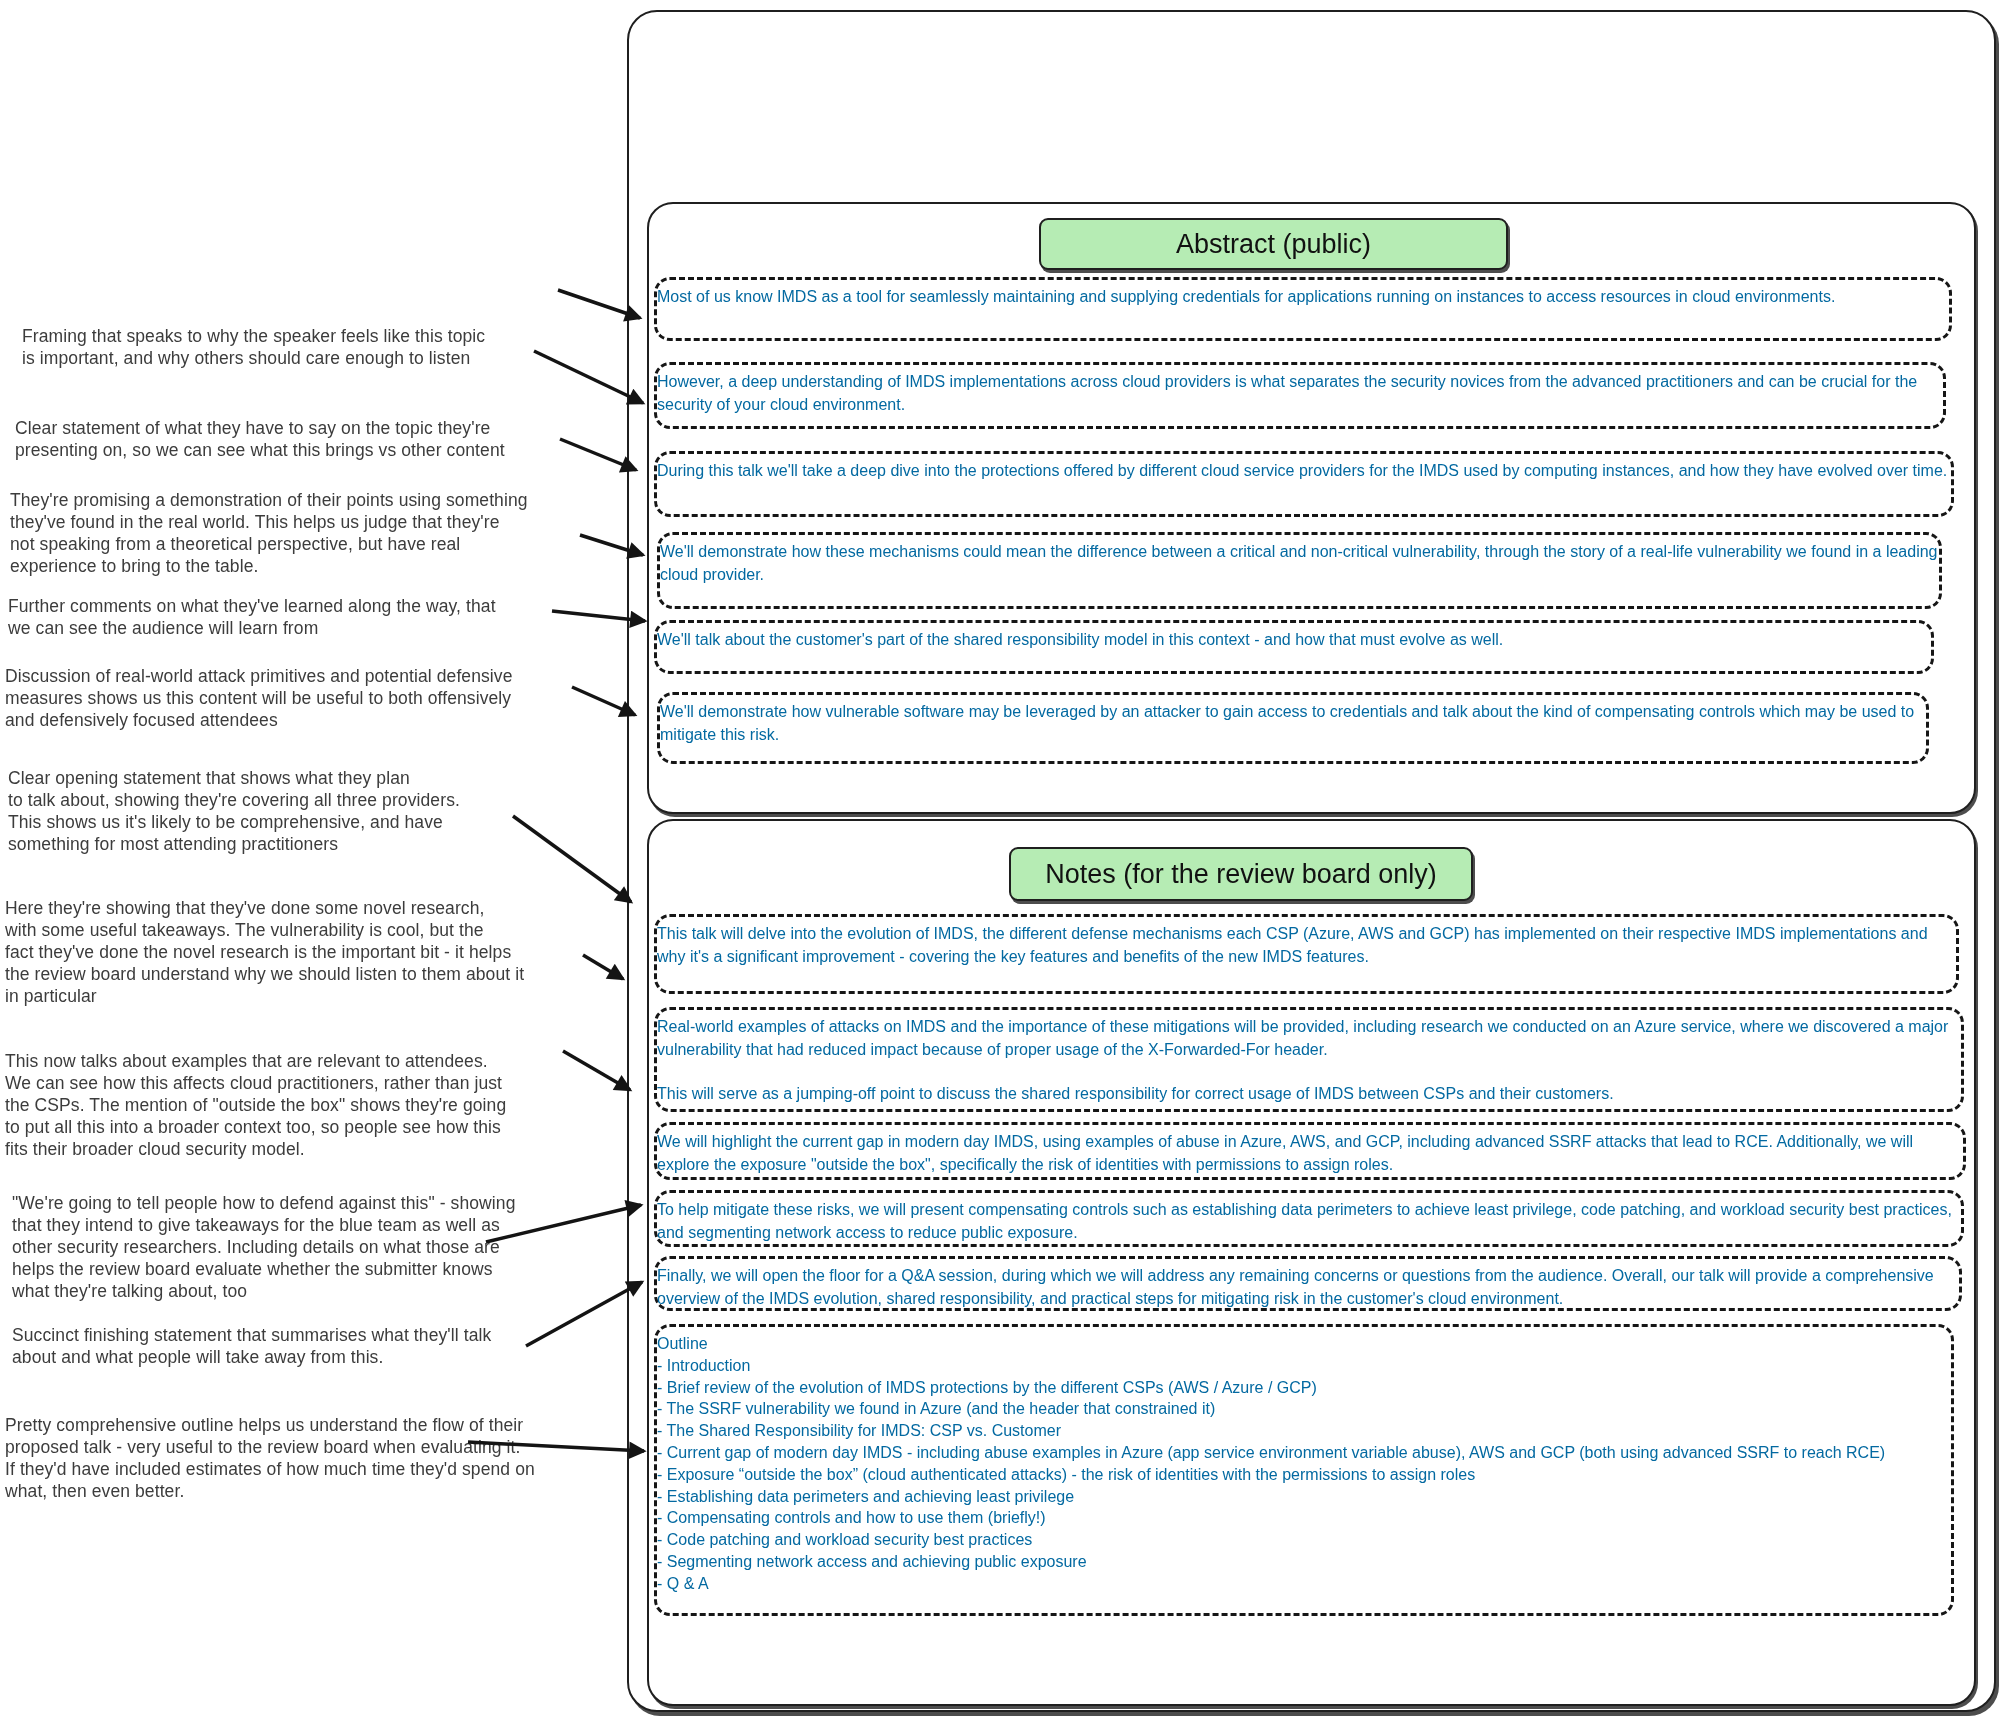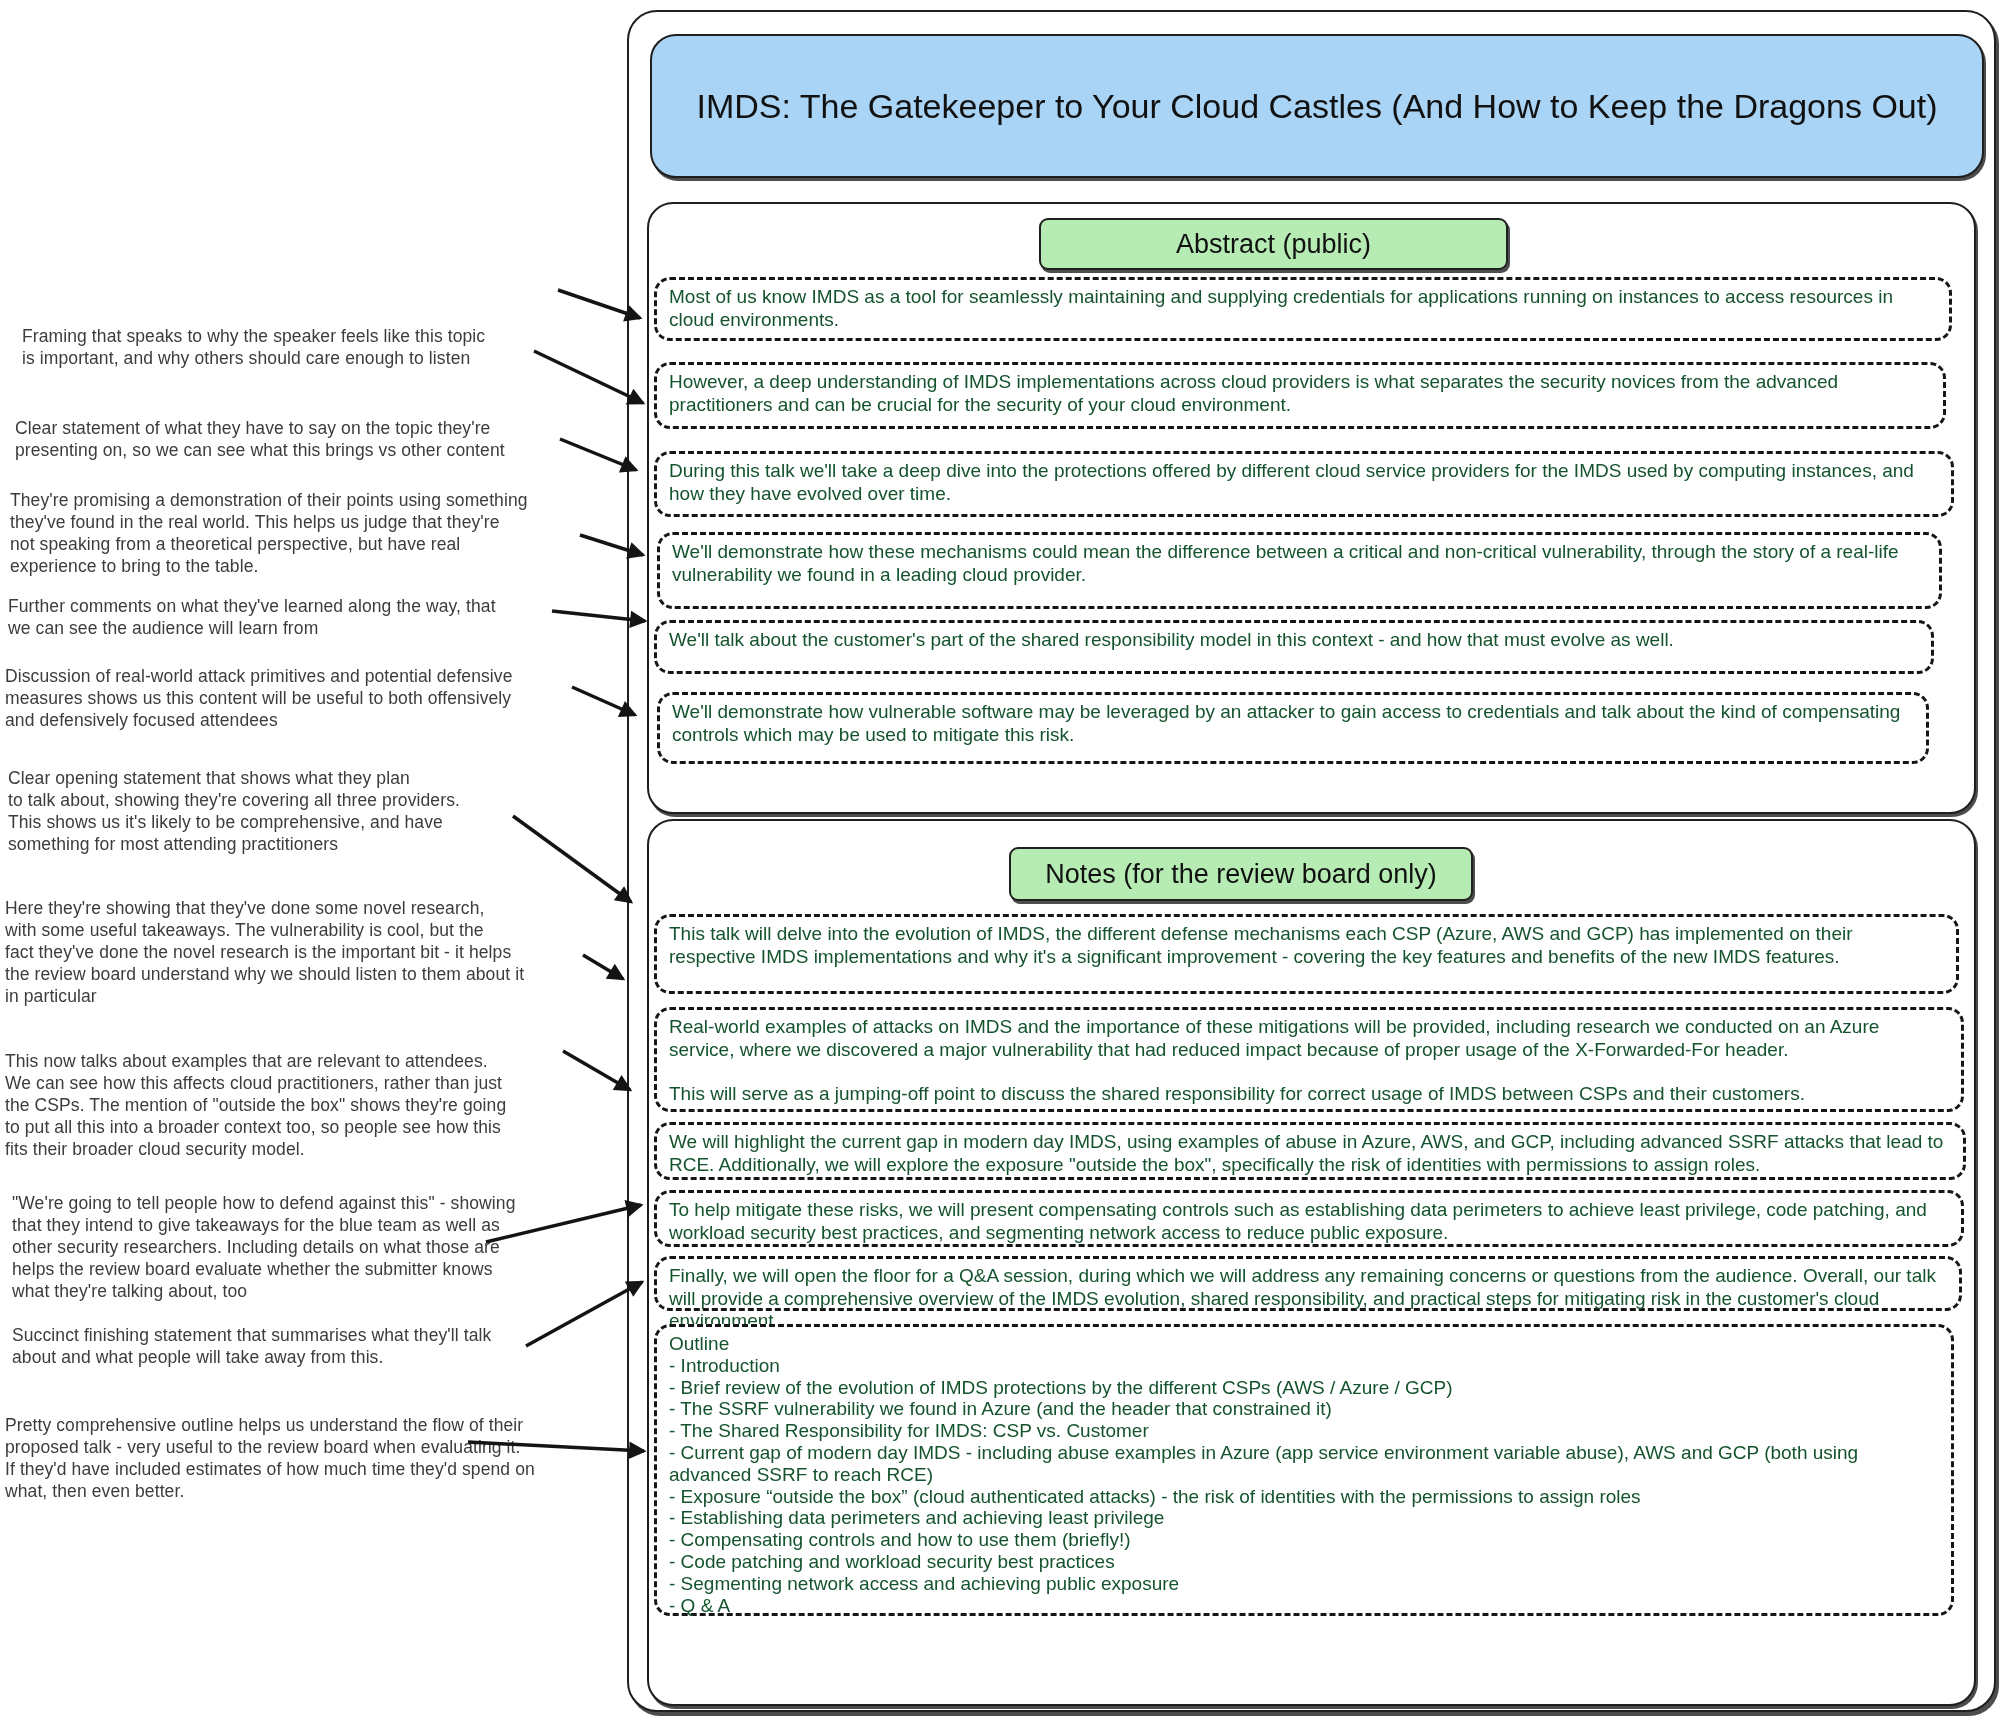--- a/index.html
+++ b/index.html
@@ -32,21 +32,21 @@
   }
   .sec-abstract{top:190px;height:608px;}
   .sec-notes{top:807px;height:883px;}
   .glabel{
     position:absolute;background:#b6ecb4;border:2.5px solid #1f1f1f;border-radius:9px;
     box-shadow:2px 3px 0 #4d4d4d;
     display:flex;align-items:center;justify-content:center;font-size:27px;color:#111;
   }
   .dbox{
     position:absolute;border:3px dashed #161616;border-radius:16px;background:#fff;
-    padding:6px 12px;box-sizing:border-box;font-size:19px;line-height:22.5px;color:#14532d;
+    padding:6px 0;box-sizing:border-box;font-size:16px;line-height:22.5px;color:#0369a1;
   }
   .dbox p{margin:0;}
   .dbox p + p{margin-top:22px;}
   .outline-line{white-space:pre-wrap;}
   
   .arrows{position:absolute;left:0;top:0;pointer-events:none;z-index:5;}
   .arrow{stroke:#141414;stroke-width:3.5;}
 </style>
 </head>
 <body>
@@ -87,23 +87,20 @@
 what they're talking about, too</div>
   <div class="annot" style="left:12px;top:1324px;">Succinct finishing statement that summarises what they'll talk
 about and what people will take away from this.</div>
   <div class="annot" style="left:5px;top:1414px;">Pretty comprehensive outline helps us understand the flow of their
 proposed talk - very useful to the review board when evaluating it.
 If they'd have included estimates of how much time they'd spend on
 what, then even better.</div>
 
   <div class="outer">
 
-    <div class="title-box">
-      <span>IMDS: The Gatekeeper to Your Cloud Castles (And How to Keep the Dragons Out)</span>
-    </div>
 
     <div class="section sec-abstract">
       <div class="glabel" style="left:390px;top:14px;width:465px;height:48px;">Abstract (public)</div>
 
       <div class="dbox" style="left:5px;top:73px;width:1298px;height:64px;">
         <p>Most of us know IMDS as a tool for seamlessly maintaining and supplying credentials for applications running on instances to access resources in cloud environments.</p>
       </div>
       <div class="dbox" style="left:5px;top:158px;width:1292px;height:67px;">
         <p>However, a deep understanding of IMDS implementations across cloud providers is what separates the security novices from the advanced practitioners and can be crucial for the security of your cloud environment.</p>
       </div>

